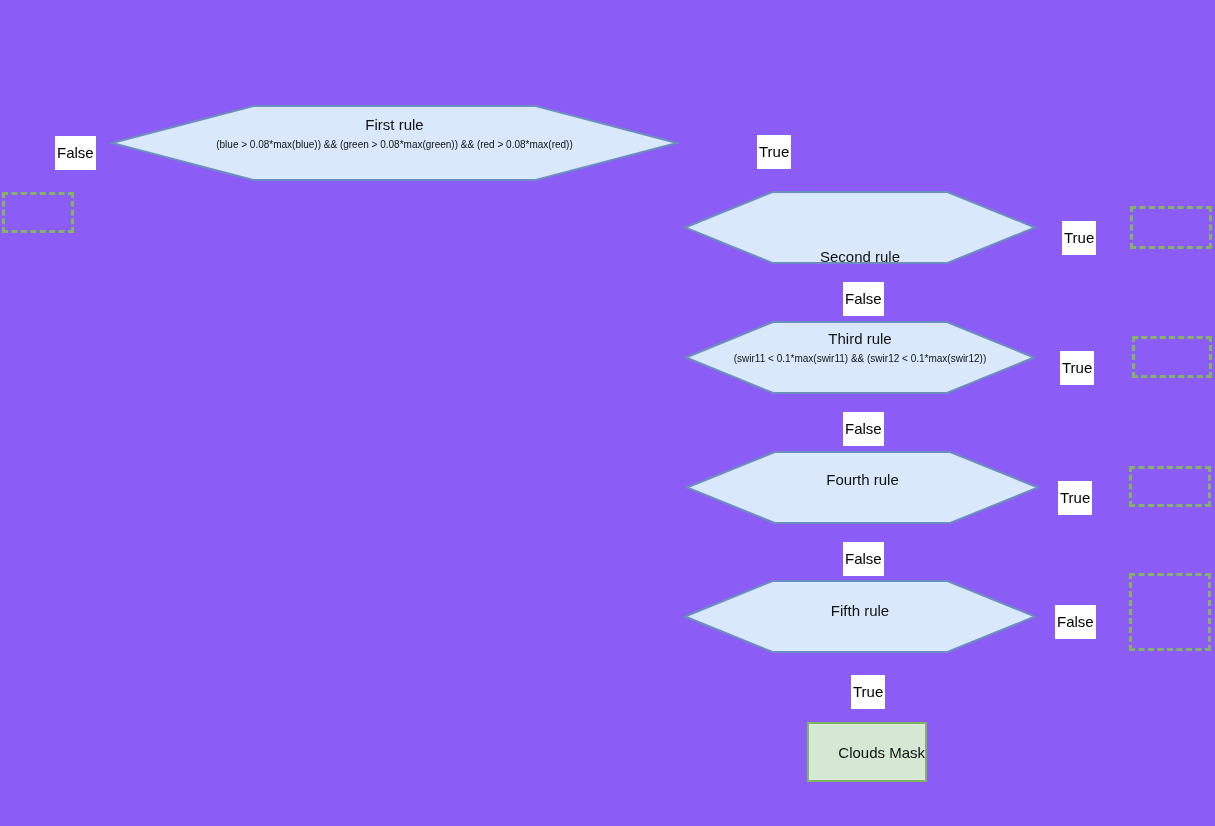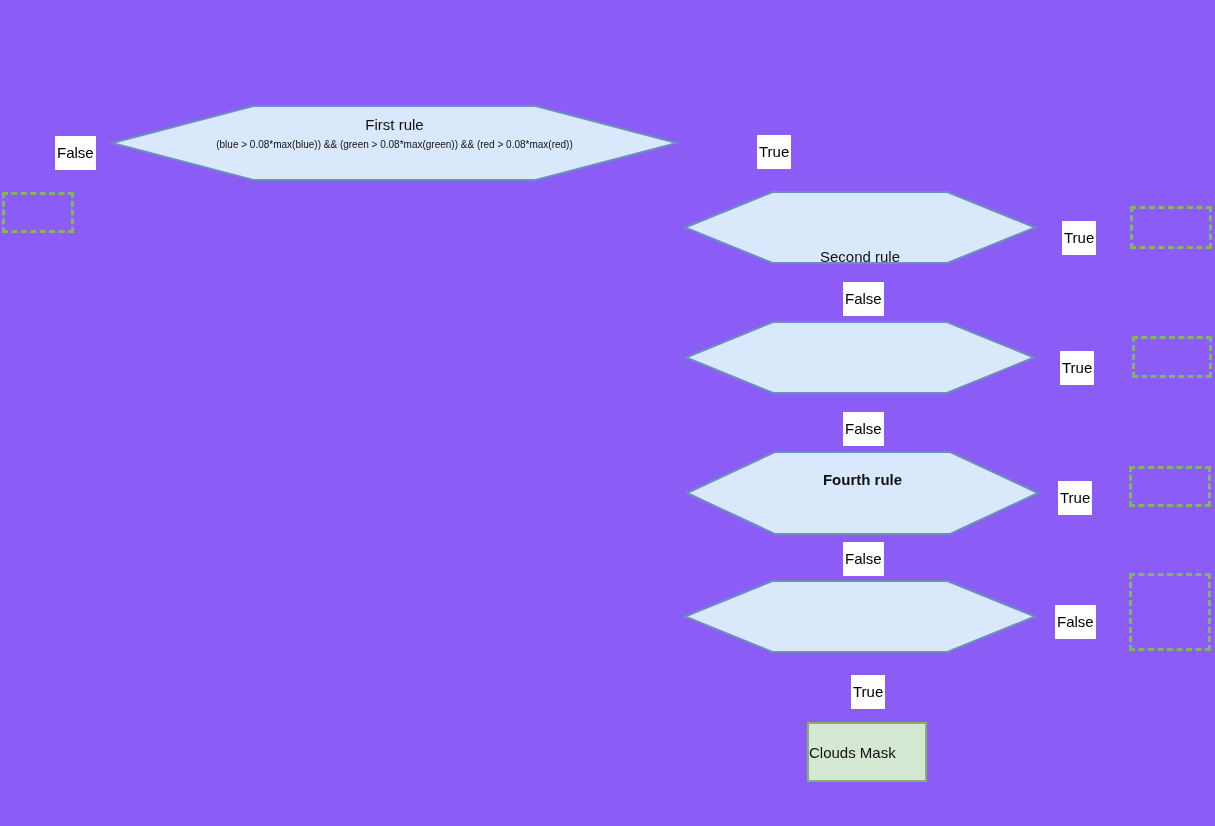--- a/index.html
+++ b/index.html
@@ -60,21 +60,21 @@
     background: transparent;
     box-sizing: border-box;
   }
   .terminal-node {
     position: absolute;
     background: #d5e8d4;
     border: 2px solid #82b366;
     box-sizing: border-box;
     display: flex;
     align-items: center;
-    justify-content: flex-start;
+    justify-content: flex-end;
     color: #111111;
     font-size: 15px;
   }
 </style>
 </head>
 <body>
 
 <div id="canvas">
 
   <div class="hex-node" style="left:112px; top:106px; width:565px; height:74px;">
@@ -93,36 +93,41 @@
     </svg>
     <div class="hex-text" style="top:16px;margin-top:40px;">
       <div class="hex-title">Second rule</div>
     </div>
   </div>
 
   <div class="hex-node" style="left:686px; top:322px; width:348px; height:71px;">
     <svg viewBox="0 0 100 100" preserveAspectRatio="none">
       <polygon points="0,50 25,0 75,0 100,50 75,100 25,100" vector-effect="non-scaling-stroke"></polygon>
     </svg>
+    <div class="hex-text" style="top:8px;">
+      <div class="hex-title">Third rule</div>
+      <div class="hex-cond">(swir11 &lt; 0.1*max(swir11) &amp;&amp; (swir12 &lt; 0.1*max(swir12))</div>
+    </div>
   </div>
 
-  <div class="hex-node" style="left:687px; top:452px; width:351px; height:82px;font-weight:bold;">
+  <div class="hex-node" style="left:687px; top:452px; width:351px; height:71px;">
     <svg viewBox="0 0 100 100" preserveAspectRatio="none">
       <polygon points="0,50 25,0 75,0 100,50 75,100 25,100" vector-effect="non-scaling-stroke"></polygon>
     </svg>
     <div class="hex-text" style="top:19px;">
       <div class="hex-title">Fourth rule</div>
     </div>
   </div>
 
   <div class="hex-node" style="left:685px; top:581px; width:350px; height:71px;">
     <svg viewBox="0 0 100 100" preserveAspectRatio="none">
       <polygon points="0,50 25,0 75,0 100,50 75,100 25,100" vector-effect="non-scaling-stroke"></polygon>
     </svg>
     <div class="hex-text" style="top:21px;">
+      <div class="hex-title">Fifth rule</div>
     </div>
   </div>
 
   <span class="edge-label" style="left:55px;  top:136px;">False</span>
   <span class="edge-label" style="left:757px; top:135px;">True</span>
   <span class="edge-label" style="left:1062px;top:221px;">True</span>
   <span class="edge-label" style="left:843px; top:282px;">False</span>
   <span class="edge-label" style="left:1060px;top:351px;">True</span>
   <span class="edge-label" style="left:843px; top:412px;">False</span>
   <span class="edge-label" style="left:1058px;top:481px;">True</span>

